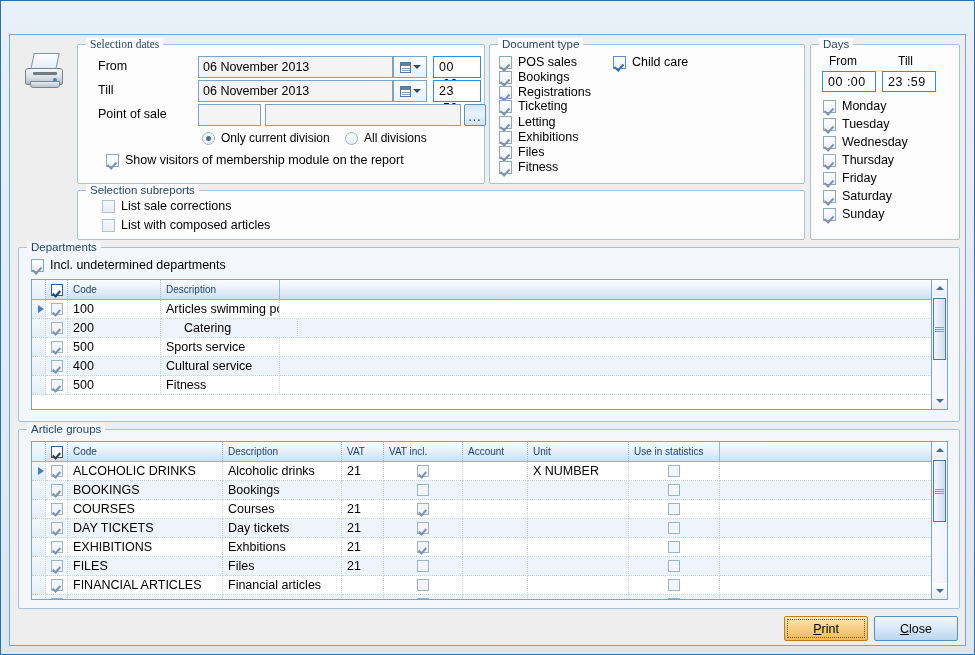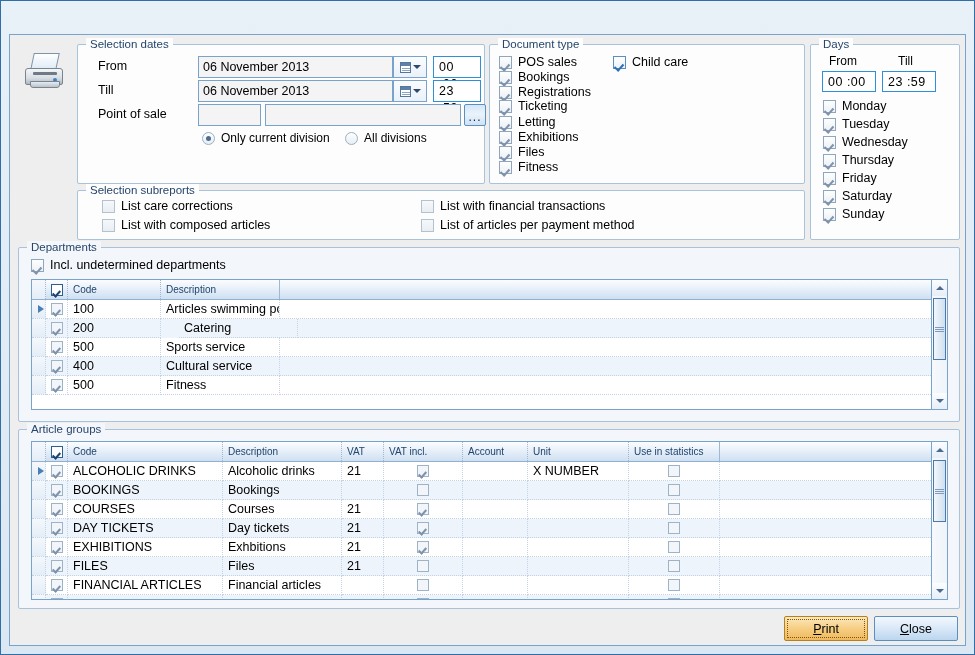--- a/index.html
+++ b/index.html
@@ -225,21 +225,21 @@
     <div class="printer" style="left:12px; top:18px; width:46px; height:40px;">
       <div class="pr-paper"></div>
       <div class="pr-body">
           <div class="pr-slot"></div>
           <div class="pr-led"></div>
         </div>
       <div class="pr-tray"></div>
     </div>
 
     <div class="group panel-white" style="left:67px; top:9px; width:408px; height:140px;">
-      <div class="group-title" style="background:#fdfdfd;">Selection dates</div>
+      <div class="group-title" style="background:#fdfdfd;font-family:Liberation Serif, serif;">Selection dates</div>
 
       <div class="lbl" style="left:20px; top:14px;">From</div>
       <div class="textbox" style="left:120px; top:11px; width:195px; height:22px;">06 November 2013</div>
       <div class="calbtn" style="left:315px; top:11px; width:34px; height:22px;">
         <span class="cal-ico"></span>
         <span class="arrow-dn"></span>
       </div>
       <div class="timebox" style="left:355px; top:11px; width:48px; height:22px;">00 :00</div>
 
       <div class="lbl" style="left:20px; top:38px;">Till</div>
@@ -257,20 +257,24 @@
 
       <div class="rd on" style="left:124px; top:86px;">
         <span class="dot"></span>
         <span class="cb-txt">Only current division</span>
       </div>
       <div class="rd" style="left:267px; top:86px;">
         <span class="dot"></span>
         <span class="cb-txt">All divisions</span>
       </div>
 
+      <div class="cb checked" style="left:28px; top:108px;">
+        <span class="box"></span>
+        <span class="cb-txt">Show visitors of membership module on the report</span>
+      </div>
     </div>
 
     <div class="group panel-white" style="left:479px; top:9px; width:316px; height:140px;">
       <div class="group-title" style="background:#fdfdfd;">Document type</div>
       <div>
         <div class="cb checked" style="left:9px; top:10px;">
             <span class="box"></span>
             <span class="cb-txt">POS sales</span>
           </div>
         <div class="cb checked" style="left:9px; top:25px;">
@@ -342,33 +346,25 @@
       <div class="cb checked" style="left:12px; top:162px;">
           <span class="box"></span>
           <span class="cb-txt">Sunday</span>
         </div>
     </div>
 
     <div class="group panel-white" style="left:67px; top:155px; width:728px; height:50px;">
       <div class="group-title" style="background:#fdfdfd;">Selection subreports</div>
       <div class="cb off" style="left:24px; top:8px;">
           <span class="box"></span>
-          <span class="cb-txt">List care corrections</span>
+          <span class="cb-txt">List sale corrections</span>
         </div>
       <div class="cb off" style="left:24px; top:27px;">
           <span class="box"></span>
           <span class="cb-txt">List with composed articles</span>
-        </div>
-      <div class="cb off" style="left:343px; top:8px;">
-          <span class="box"></span>
-          <span class="cb-txt">List with financial transactions</span>
-        </div>
-      <div class="cb off" style="left:343px; top:27px;">
-          <span class="box"></span>
-          <span class="cb-txt">List of articles per payment method</span>
         </div>
     </div>
 
     <div class="group" style="left:8px; top:212px; width:942px; height:175px; background:#f3f6fa;text-align:right;">
       <div class="group-title" style="background:#f3f6fa;">Departments</div>
       <div class="cb checked" style="left:12px; top:10px;">
         <span class="box"></span>
         <span class="cb-txt">Incl. undetermined departments</span>
       </div>
 

